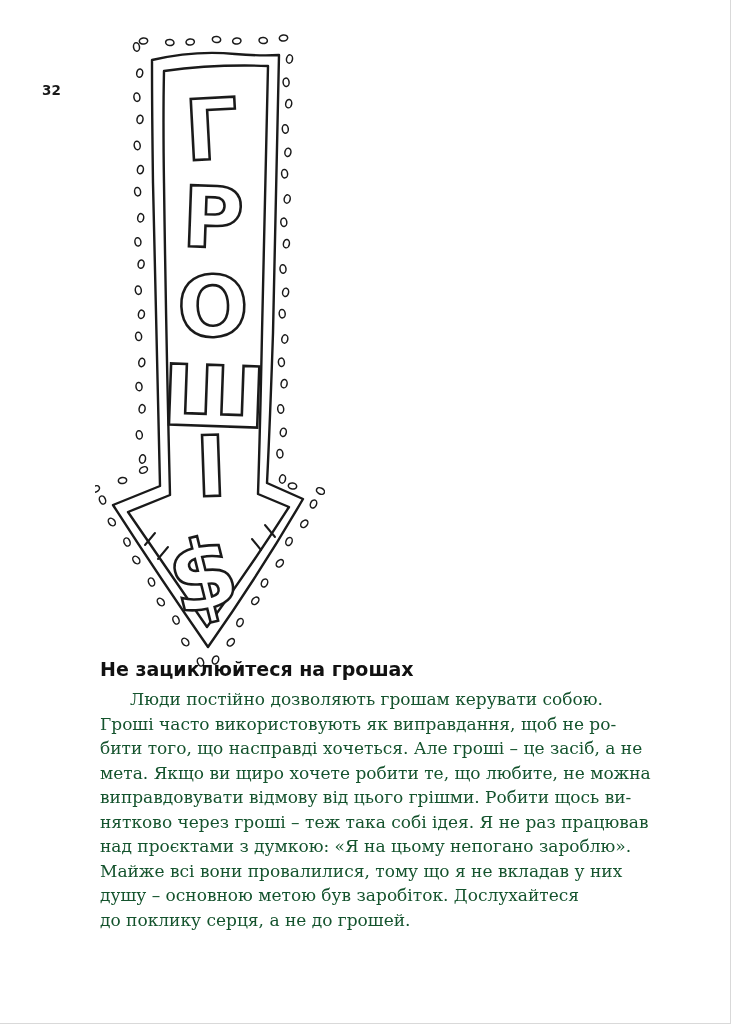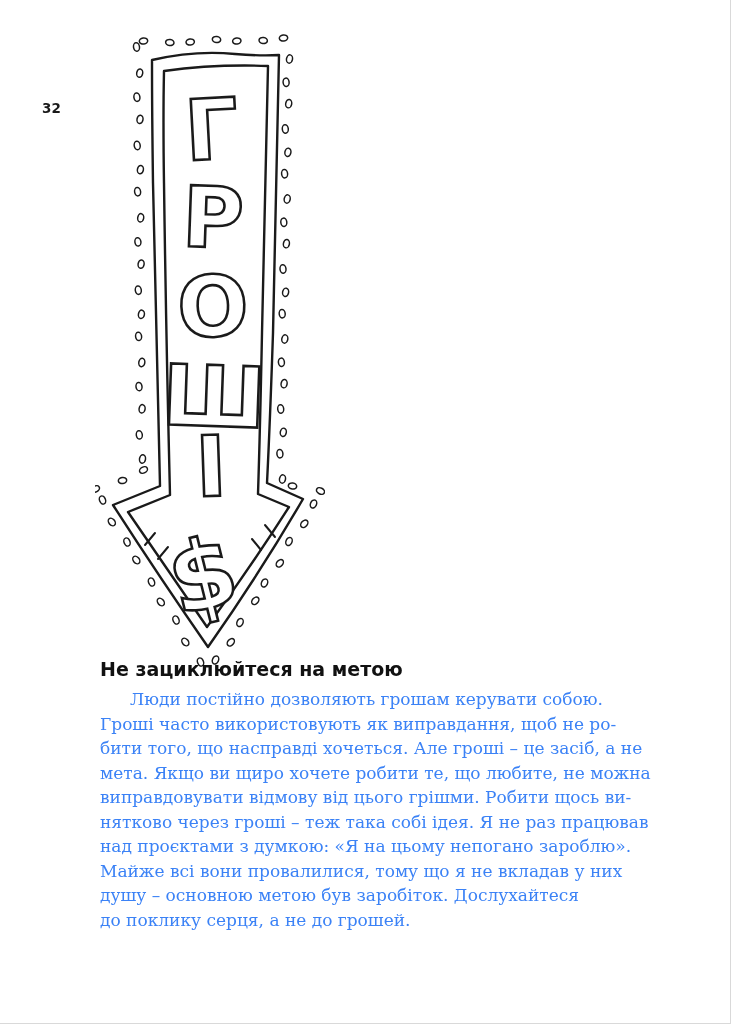--- a/index.html
+++ b/index.html
@@ -3,40 +3,40 @@
 <meta charset="utf-8">
 <style>
   html,body { margin:0; padding:0; background:#fff; }
   .page {
     position:relative; width:731px; height:1024px; background:#ffffff;
     font-family:"DejaVu Serif", serif; color:#1a1a1a; overflow:hidden;
     box-sizing:border-box; border-right:1px solid #d9d9d9; border-bottom:1px solid #d9d9d9;
   }
   .page-number {
     position:absolute; left:42px; top:82px;
-    font-family:"DejaVu Sans", sans-serif; font-weight:bold; font-size:13.5px; color:#1a1a1a;margin-top:18px;
+    font-family:"DejaVu Sans", sans-serif; font-weight:bold; font-size:13.5px; color:#1a1a1a;
   }
   .arrow-svg { position:absolute; left:95px; top:33px; }
   .quote {
     position:absolute; left:375px; top:286px;
     font-family:"DejaVu Sans", sans-serif;
   }
   .quote-text {
     font-weight:bold; font-size:17px; line-height:24px; white-space:pre;
   }
   .quote-attr {
     margin-top:9px; font-size:15.5px; font-weight:normal; white-space:pre;
   }
   .section-heading {
     position:absolute; left:100px; top:658px; margin:0;
     font-family:"DejaVu Sans", sans-serif; font-size:19px; font-weight:bold; color:#111;
   }
   .body-par {
     position:absolute; left:100px; top:687px; width:585px; margin:0;
-    font-size:17px; line-height:24.5px; color:#3b82f6;
+    font-size:17px; line-height:24.5px; color:#14532d;
     white-space:pre; text-indent:30px;
   }
 </style>
 </head>
 <body>
 
 <div class="page">
 
   <div class="page-number">32</div>
 
@@ -127,21 +127,21 @@
 
     <g stroke="#1a1a1a" stroke-width="2" stroke-linecap="round">
       <path d="M60,500 L50,512"></path>
       <path d="M73,514 L63,526"></path>
       <path d="M170,492 L180,504"></path>
       <path d="M157,506 L166,517"></path>
     </g>
   </svg>
 
 
-  <h2 class="section-heading">Не зациклюйтеся на метою</h2>
+  <h2 class="section-heading">Не зациклюйтеся на грошах</h2>
 
   <p class="body-par">Люди постійно дозволяють грошам керувати собою.
 Гроші часто використовують як виправдання, щоб не ро-
 бити того, що насправді хочеться. Але гроші – це засіб, а не
 мета. Якщо ви щиро хочете робити те, що любите, не можна
 виправдовувати відмову від цього грішми. Робити щось ви-
 нятково через гроші – теж така собі ідея. Я не раз працював
 над проєктами з думкою: «Я на цьому непогано зароблю».
 Майже всі вони провалилися, тому що я не вкладав у них
 душу – основною метою був заробіток. Дослухайтеся

